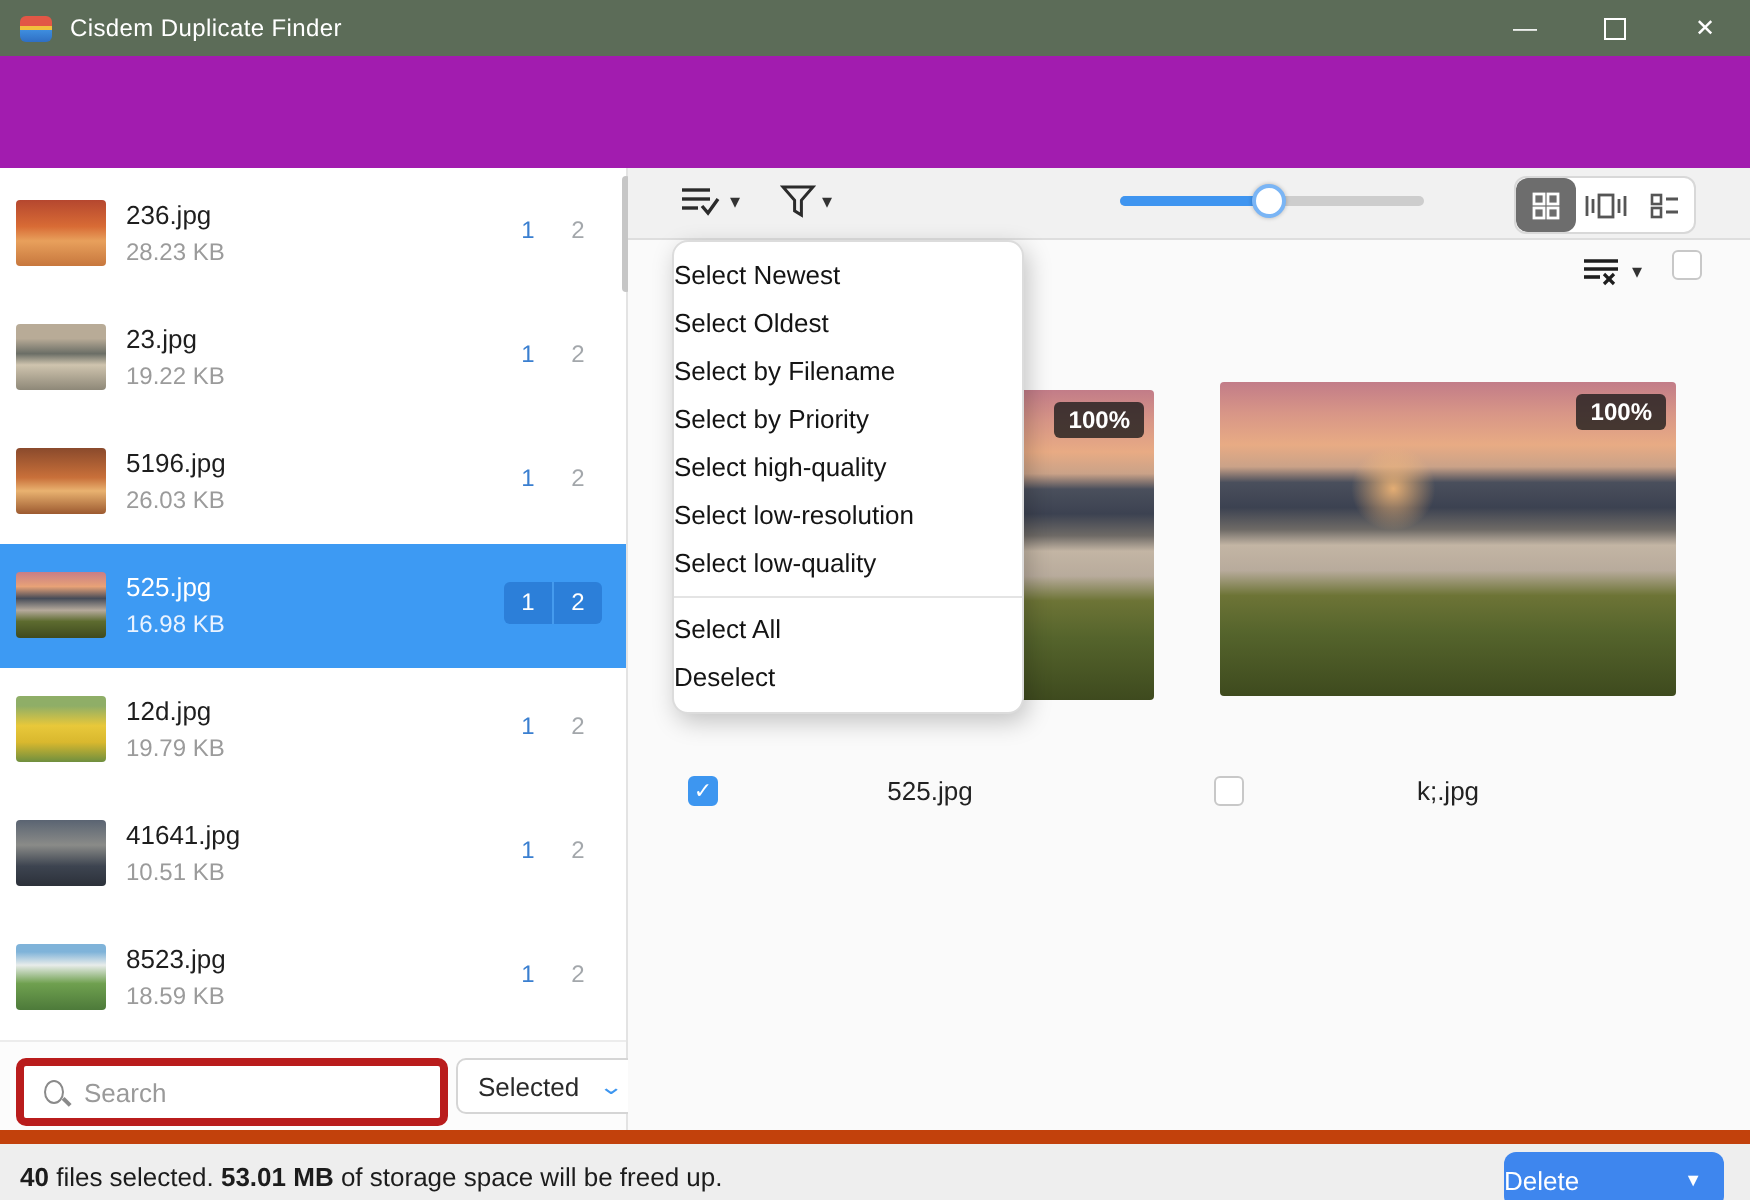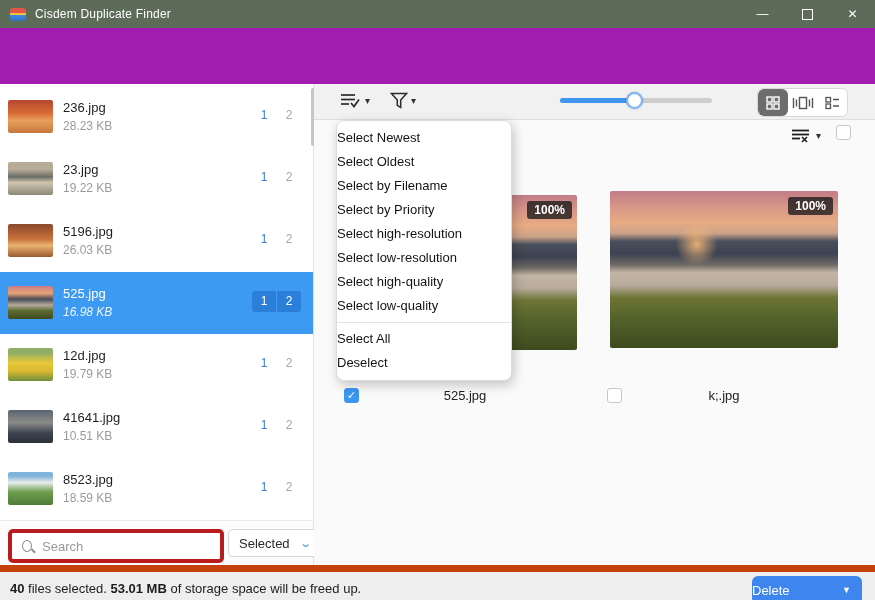--- a/index.html
+++ b/index.html
@@ -28,21 +28,21 @@
   
   .sidebar{position:absolute;left:0;top:84px;width:313px;height:481px;background:#ffffff;border-right:1px solid #e3e3e3;}
   .srow{position:absolute;left:0;width:313px;height:62px;}
   .srow .thumb{position:absolute;left:8px;top:14px;width:45px;height:33px;border-radius:2px;}
   .srow .fname{position:absolute;left:63px;top:14px;font-size:13px;color:#1e1e1e;}
   .srow .fsize{position:absolute;left:63px;top:33px;font-size:12px;color:#9b9b9b;}
   .srow .c1{position:absolute;left:252px;top:22px;width:24px;text-align:center;font-size:12px;color:#3a7fd0;}
   .srow .c2{position:absolute;left:277px;top:22px;width:24px;text-align:center;font-size:12px;color:#a3a7ab;}
   .srow.sel{background:#3d9af3;}
   .srow.sel .fname{color:#fff;}
-  .srow.sel .fsize{color:#eaf3ff;font-style:italic;}
+  .srow.sel .fsize{color:#eaf3ff;}
   .srow.sel .c1,.srow.sel .c2{color:#fff;background:#2c7fd9;top:19px;height:21px;line-height:21px;}
   .srow.sel .c1{border-radius:3px 0 0 3px;border-right:1px solid #459bee;}
   .srow.sel .c2{border-radius:0 3px 3px 0;left:277px;}
   .t0{background:linear-gradient(180deg,#b5472f 0%,#d86b35 40%,#e8a05c 62%,#c7773d 100%);}
   .t1{background:linear-gradient(180deg,#b8ab97 22%,#6b6e66 45%,#cfc4ae 62%,#8e8878 100%);}
   .t2{background:linear-gradient(180deg,#8a4a2c 0%,#c9703a 45%,#e9b270 65%,#9c5a30 100%);}
   .t3{background:linear-gradient(180deg,#c77d86 0%,#e8a277 22%,#474c58 40%,#b6aa9c 58%,#5d6b2f 75%,#3f4a1e 100%);}
   .t4{background:linear-gradient(180deg,#8fae67 15%,#e8c83a 45%,#d9b82e 70%,#6f8f3f 100%);}
   .t5{background:linear-gradient(180deg,#5a6472 0%,#8a8b88 38%,#3d4450 70%,#2c313a 100%);}
   .t6{background:linear-gradient(180deg,#7fb3d9 12%,#e8ecea 32%,#6fa04f 60%,#4d7a3a 100%);}
@@ -274,23 +274,22 @@
     <div class="cardname name1">525.jpg</div>
     <div class="cb cb-card2"></div>
     <div class="cardname name2">k;.jpg</div>
   </div>
 
   <div class="menu">
     <div class="mi">Select Newest</div>
     <div class="mi">Select Oldest</div>
     <div class="mi">Select by Filename</div>
     <div class="mi">Select by Priority</div>
-    <div class="mi">Select high-resolution</div>
+    <div class="mi">Select high-quality</div>
     <div class="mi">Select low-resolution</div>
-    <div class="mi">Select high-quality</div>
     <div class="mi">Select low-quality</div>
     <div class="msep"></div>
     <div class="mi">Select All</div>
     <div class="mi">Deselect</div>
   </div>
 
   <div class="statusbar">
     <div class="statustext">
       <b>40</b><span> files selected. </span><b>53.01 MB</b><span> of storage space will be freed up.</span>
     </div>

